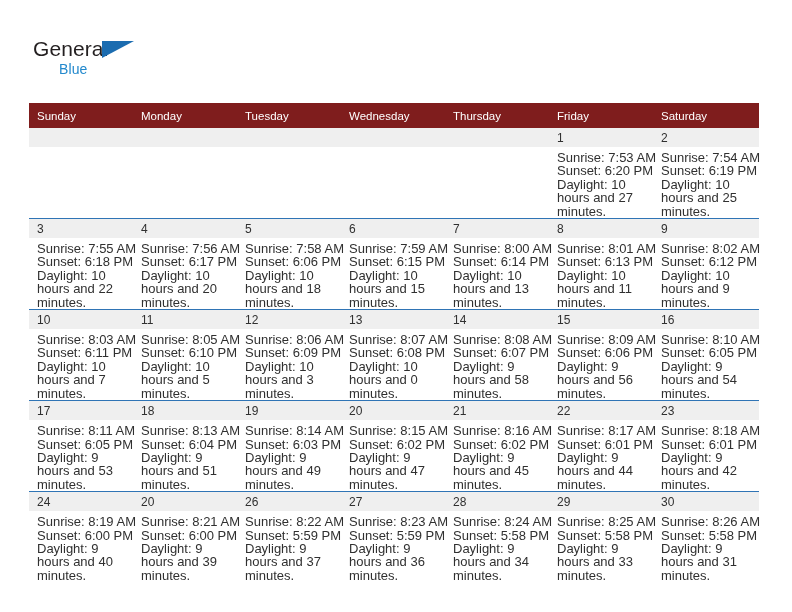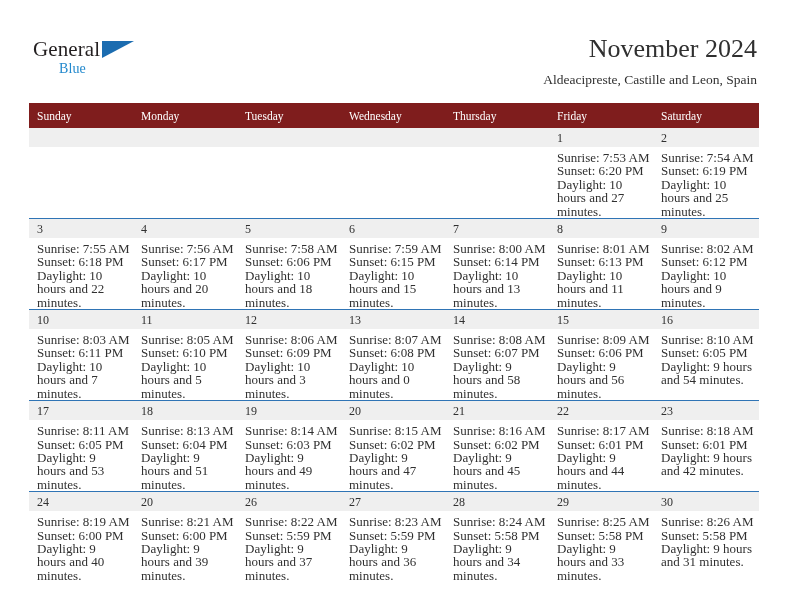--- a/index.html
+++ b/index.html
@@ -11,21 +11,20 @@
     height: 612px;
     background: #ffffff;
     font-family: "Liberation Sans", sans-serif;
     overflow: hidden;
   }
 
   #page {
     position: relative;
     width: 792px;
     height: 476px;
-    font-family: Liberation Serif, serif;
   }
 
   
   .top-bar {
     position: absolute;
     left: 0;
     top: 0;
     width: 792px;
     height: 100px;
   }
@@ -150,24 +149,20 @@
 <div id="page">
 
   <div class="top-bar">
 
     <div class="logo">
       <span class="logo-general">General</span>
       <span class="logo-tri"></span>
       <span class="logo-blue">Blue</span>
     </div>
 
-    <div class="title-block">
-      <div class="cal-title">November 2024</div>
-      <div class="cal-subtitle">Aldeacipreste, Castille and Leon, Spain</div>
-    </div>
 
   </div>
 
   <table class="calendar">
     <colgroup>
       <col style="width:104px">
         <col style="width:104px">
         <col style="width:104px">
       <col style="width:104px">
         <col style="width:104px">

